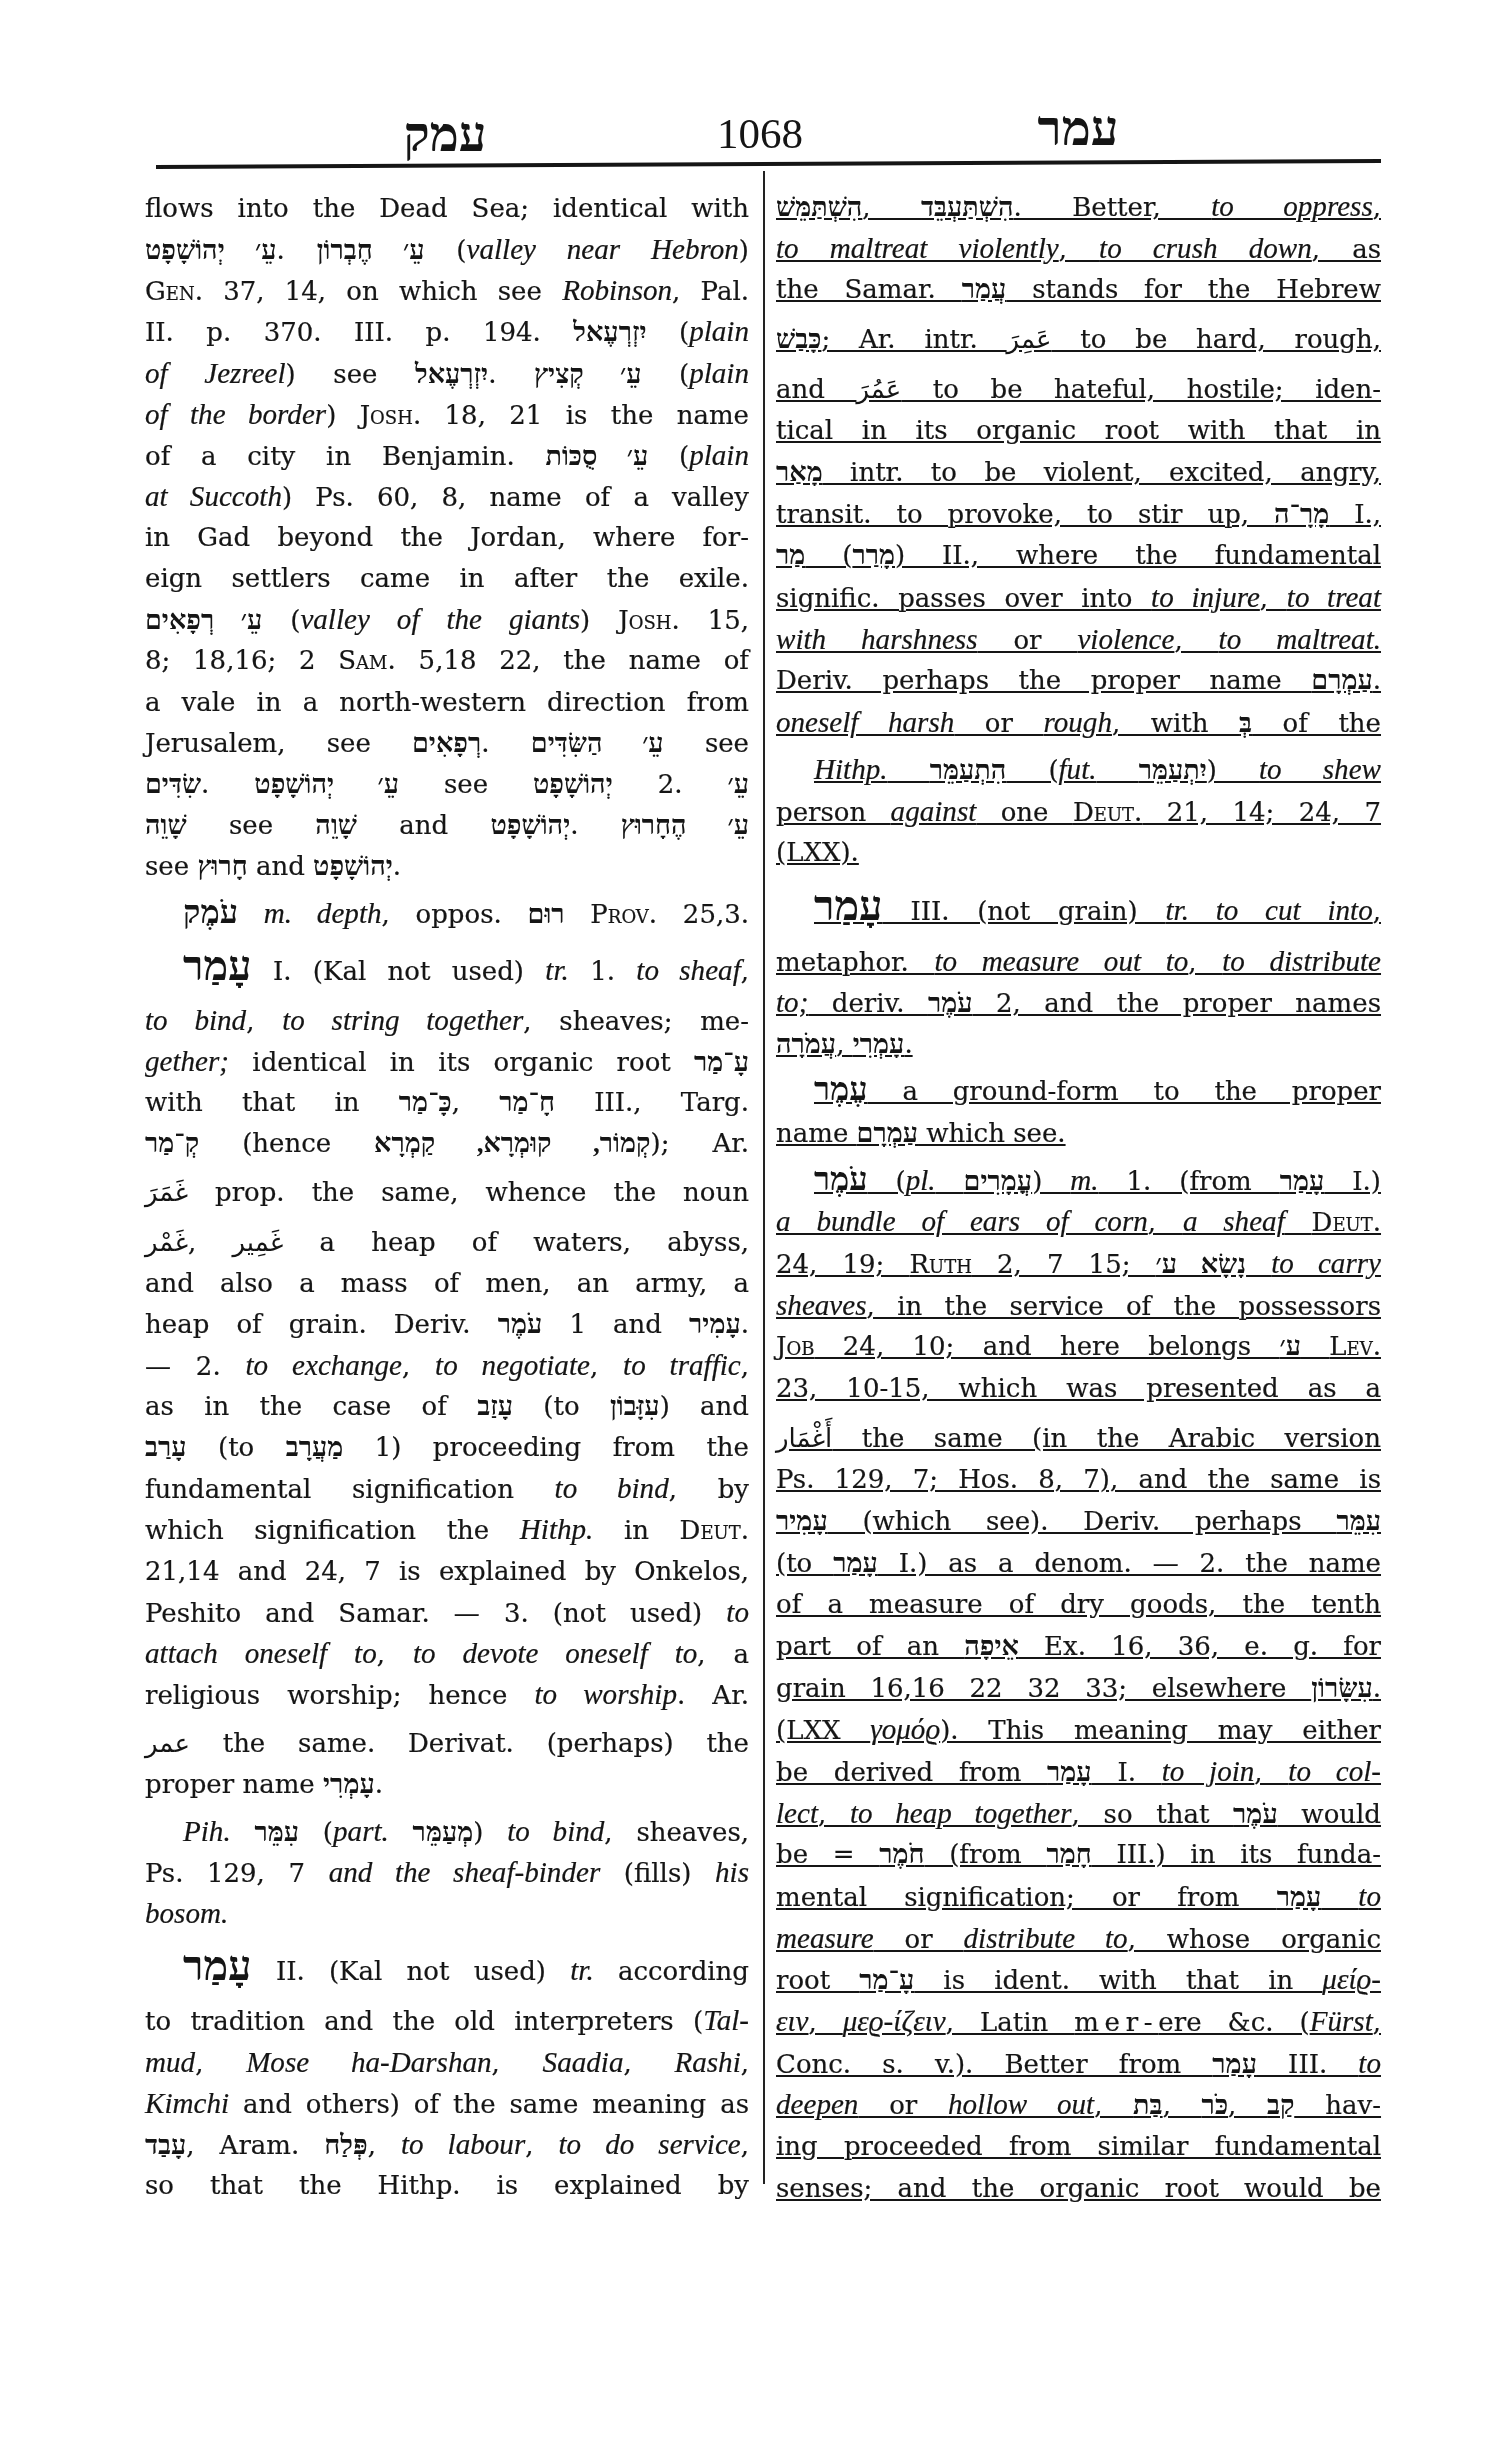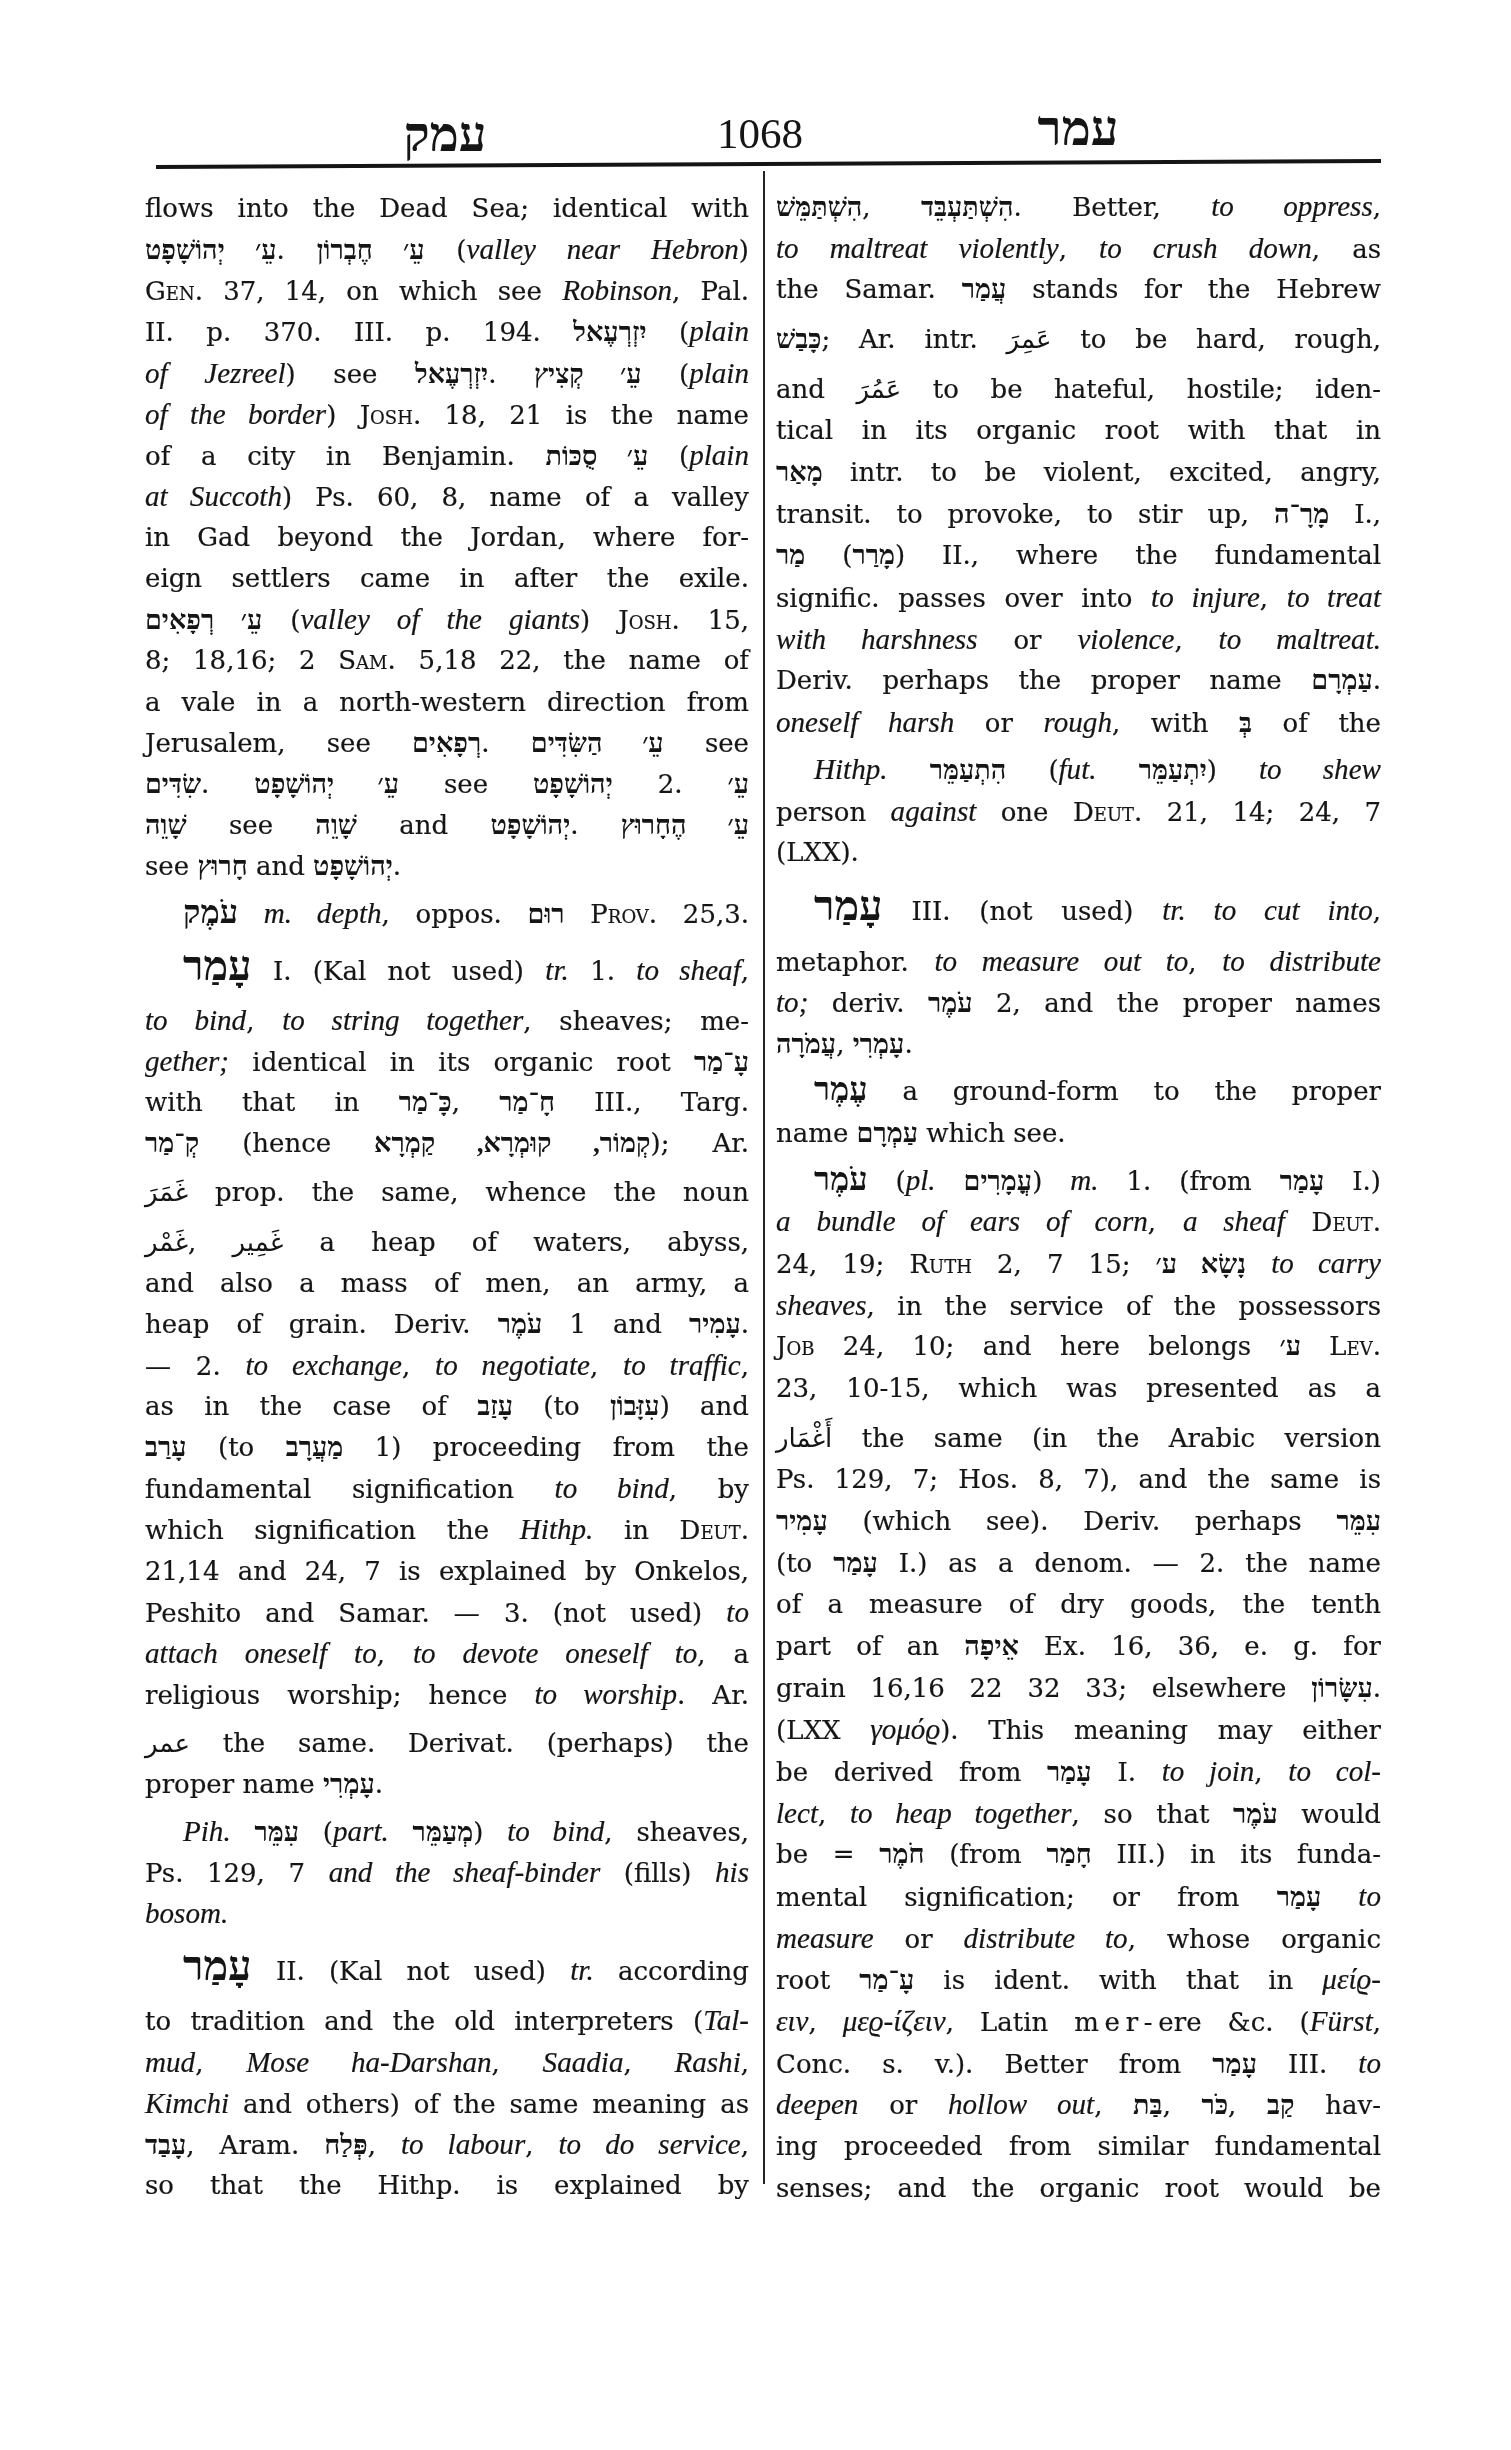--- a/index.html
+++ b/index.html
@@ -29,21 +29,21 @@
   }
   .divider {
     position: absolute; left: 763px; top: 171px; width: 1.8px; height: 2013px; background: #222;
   }
 
   
   .col {
     position: absolute; display: flex; flex-direction: column; justify-content: space-between; margin-top: 8px;
   }
   #col-left  { left: 145px; top: 180px; width: 604px; height: 2017px; }
-  #col-right { left: 776px; top: 178px; width: 605px; height: 2022px; }
+  #col-right { left: 776px; top: 178px; width: 605px; height: 2022px; text-decoration: underline; }
 
   .line {
     flex: 0 0 auto; box-sizing: border-box;
     height: 40px; line-height: 40px; font-size: 26px;
     text-align: justify; text-align-last: justify;
     white-space: normal; overflow: visible;
     -webkit-text-stroke: 0.2px #151515;
   }
   .line.para  { padding-left: 38px; margin-top: 5.4px; }
   .line.entry { margin-top: 7.2px; padding-top: 9px; height: 58px; }
@@ -134,21 +134,21 @@
       <div class="line" style=""><span class="s-he" dir="rtl">מָאַר</span><span class="s-r"> intr. to be violent, excited, angry,</span></div>
       <div class="line" style=""><span class="s-r">transit. to provoke, to stir up, </span><span class="s-he" dir="rtl">מָרָ־ה</span><span class="s-r"> I.,</span></div>
       <div class="line" style=""><span class="s-he" dir="rtl">מַר</span><span class="s-r"> (</span><span class="s-he" dir="rtl">מָרַר</span><span class="s-r">) II., where the fundamental</span></div>
       <div class="line" style=""><span class="s-r">signific. passes over into </span><span class="s-i">to injure</span><span class="s-r">, </span><span class="s-i">to treat</span></div>
       <div class="line" style=""><span class="s-i">with harshness</span><span class="s-r"> or </span><span class="s-i">violence</span><span class="s-r">, </span><span class="s-i">to maltreat.</span></div>
       <div class="line" style=""><span class="s-r">Deriv. perhaps the proper name </span><span class="s-he" dir="rtl">עַמְרָם</span><span class="s-r">.</span></div>
       <div class="line" style=""><span class="s-i">oneself harsh</span><span class="s-r"> or </span><span class="s-i">rough</span><span class="s-r">, with </span><span class="s-he" dir="rtl">בְּ</span><span class="s-r"> of the</span></div>
       <div class="line para" style=""><span class="s-i">Hithp.</span><span class="s-r"> </span><span class="s-he" dir="rtl">הִתְעַמֵּר</span><span class="s-r"> (</span><span class="s-i">fut.</span><span class="s-r"> </span><span class="s-he" dir="rtl">יִתְעַמֵּר</span><span class="s-r">) </span><span class="s-i">to shew</span></div>
       <div class="line" style=""><span class="s-r">person </span><span class="s-i">against</span><span class="s-r"> one </span><span class="s-sc">Deut.</span><span class="s-r"> 21, 14; 24, 7</span></div>
       <div class="line end" style=""><span class="s-r">(LXX).</span></div>
-      <div class="line para entry" style=""><span class="s-hw" dir="rtl">עָמַר</span><span class="s-r"> III. (not used) </span><span class="s-i">tr. to cut into</span><span class="s-r">,</span></div>
+      <div class="line para entry" style=""><span class="s-hw" dir="rtl">עָמַר</span><span class="s-r"> III. (not grain) </span><span class="s-i">tr. to cut into</span><span class="s-r">,</span></div>
       <div class="line" style=""><span class="s-r">metaphor. </span><span class="s-i">to measure out to</span><span class="s-r">, </span><span class="s-i">to distribute</span></div>
       <div class="line" style=""><span class="s-i">to;</span><span class="s-r"> deriv. </span><span class="s-he" dir="rtl">עֹמֶר</span><span class="s-r"> 2, and the proper names</span></div>
       <div class="line end" style=""><span class="s-he" dir="rtl">עֲמֹרָה</span><span class="s-r">, </span><span class="s-he" dir="rtl">עָמְרִי</span><span class="s-r">.</span></div>
       <div class="line para" style=""><span class="s-hm" dir="rtl">עֶמֶר</span><span class="s-r"> a ground-form to the proper</span></div>
       <div class="line end" style=""><span class="s-r">name </span><span class="s-he" dir="rtl">עַמְרָם</span><span class="s-r"> which see.</span></div>
       <div class="line para" style=""><span class="s-hm" dir="rtl">עֹמֶר</span><span class="s-r"> (</span><span class="s-i">pl.</span><span class="s-r"> </span><span class="s-he" dir="rtl">עֳמָרִים</span><span class="s-r">) </span><span class="s-i">m.</span><span class="s-r"> 1. (from </span><span class="s-he" dir="rtl">עָמַר</span><span class="s-r"> I.)</span></div>
       <div class="line" style=""><span class="s-i">a bundle of ears of corn</span><span class="s-r">, </span><span class="s-i">a sheaf</span><span class="s-r"> </span><span class="s-sc">Deut.</span></div>
       <div class="line" style=""><span class="s-r">24, 19; </span><span class="s-sc">Ruth</span><span class="s-r"> 2, 7 15; </span><span class="s-he" dir="rtl">נָשָׂא ע׳</span><span class="s-r"> </span><span class="s-i">to carry</span></div>
       <div class="line" style=""><span class="s-i">sheaves</span><span class="s-r">, in the service of the possessors</span></div>
       <div class="line" style=""><span class="s-sc">Job</span><span class="s-r"> 24, 10; and here belongs </span><span class="s-he" dir="rtl">ע׳</span><span class="s-r"> </span><span class="s-sc">Lev.</span></div>

